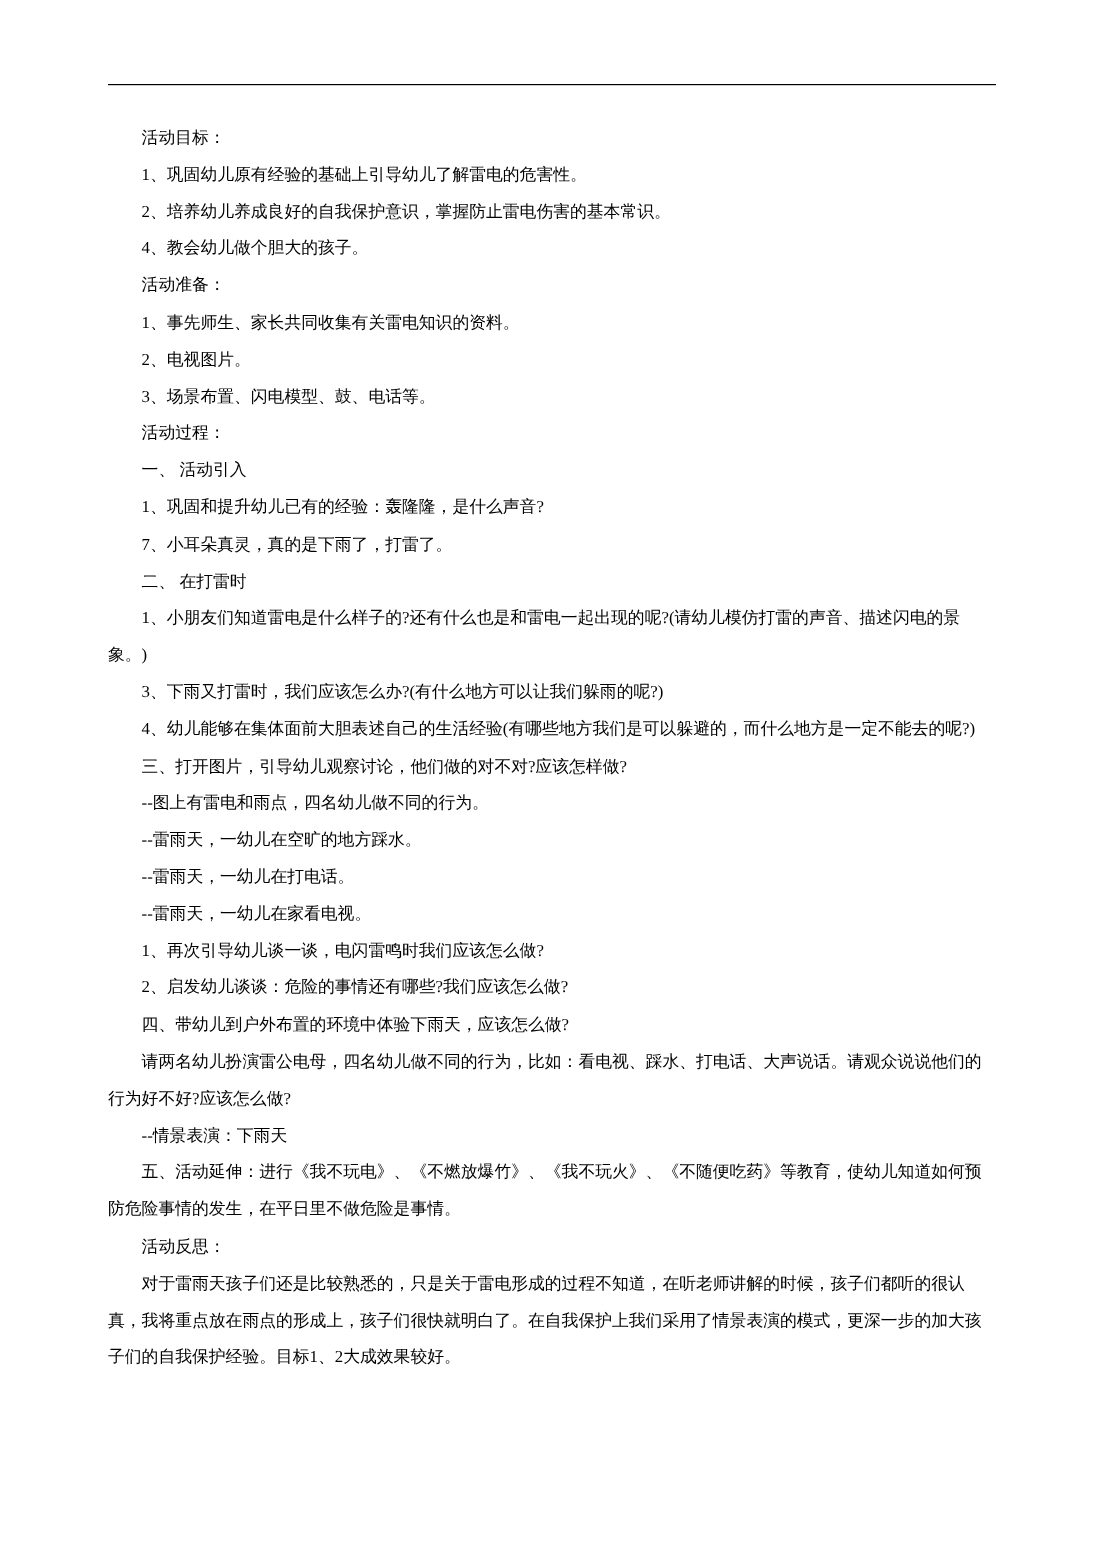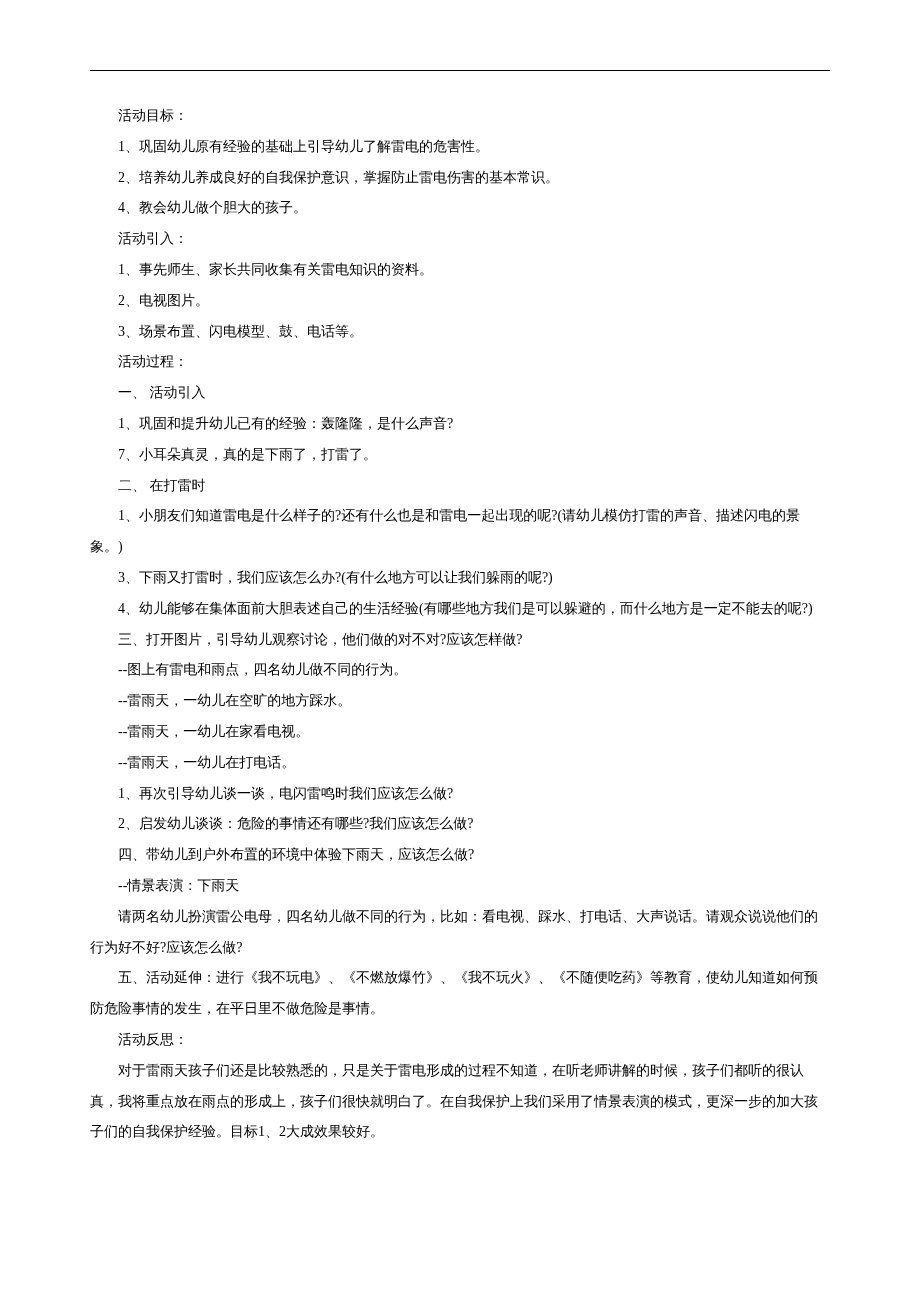--- a/index.html
+++ b/index.html
@@ -25,38 +25,38 @@
 </head>
 <body>
 
 <hr class="divider">
 
 <div>
   <p class="para">活动目标：</p>
   <p class="para">1、巩固幼儿原有经验的基础上引导幼儿了解雷电的危害性。</p>
   <p class="para">2、培养幼儿养成良好的自我保护意识，掌握防止雷电伤害的基本常识。</p>
   <p class="para">4、教会幼儿做个胆大的孩子。</p>
-  <p class="para">活动引入：</p>
+  <p class="para">活动准备：</p>
   <p class="para">1、事先师生、家长共同收集有关雷电知识的资料。</p>
   <p class="para">2、电视图片。</p>
   <p class="para">3、场景布置、闪电模型、鼓、电话等。</p>
   <p class="para">活动过程：</p>
   <p class="para">一、 活动引入</p>
   <p class="para">1、巩固和提升幼儿已有的经验：轰隆隆，是什么声音?</p>
   <p class="para">7、小耳朵真灵，真的是下雨了，打雷了。</p>
   <p class="para">二、 在打雷时</p>
   <p class="para">1、小朋友们知道雷电是什么样子的?还有什么也是和雷电一起出现的呢?(请幼儿模仿打雷的声音、描述闪电的景象。)</p>
   <p class="para">3、下雨又打雷时，我们应该怎么办?(有什么地方可以让我们躲雨的呢?)</p>
   <p class="para">4、幼儿能够在集体面前大胆表述自己的生活经验(有哪些地方我们是可以躲避的，而什么地方是一定不能去的呢?)</p>
   <p class="para">三、打开图片，引导幼儿观察讨论，他们做的对不对?应该怎样做?</p>
   <p class="para">--图上有雷电和雨点，四名幼儿做不同的行为。</p>
   <p class="para">--雷雨天，一幼儿在空旷的地方踩水。</p>
+  <p class="para">--雷雨天，一幼儿在打电话。</p>
   <p class="para">--雷雨天，一幼儿在家看电视。</p>
-  <p class="para">--雷雨天，一幼儿在打电话。</p>
   <p class="para">1、再次引导幼儿谈一谈，电闪雷鸣时我们应该怎么做?</p>
   <p class="para">2、启发幼儿谈谈：危险的事情还有哪些?我们应该怎么做?</p>
   <p class="para">四、带幼儿到户外布置的环境中体验下雨天，应该怎么做?</p>
+  <p class="para">请两名幼儿扮演雷公电母，四名幼儿做不同的行为，比如：看电视、踩水、打电话、大声说话。请观众说说他们的行为好不好?应该怎么做?</p>
   <p class="para">--情景表演：下雨天</p>
-  <p class="para">请两名幼儿扮演雷公电母，四名幼儿做不同的行为，比如：看电视、踩水、打电话、大声说话。请观众说说他们的行为好不好?应该怎么做?</p>
   <p class="para">五、活动延伸：进行《我不玩电》、《不燃放爆竹》、《我不玩火》、《不随便吃药》等教育，使幼儿知道如何预防危险事情的发生，在平日里不做危险是事情。</p>
   <p class="para">活动反思：</p>
   <p class="para">对于雷雨天孩子们还是比较熟悉的，只是关于雷电形成的过程不知道，在听老师讲解的时候，孩子们都听的很认真，我将重点放在雨点的形成上，孩子们很快就明白了。在自我保护上我们采用了情景表演的模式，更深一步的加大孩子们的自我保护经验。目标1、2大成效果较好。</p>
 </div>
 
 </body></html>

